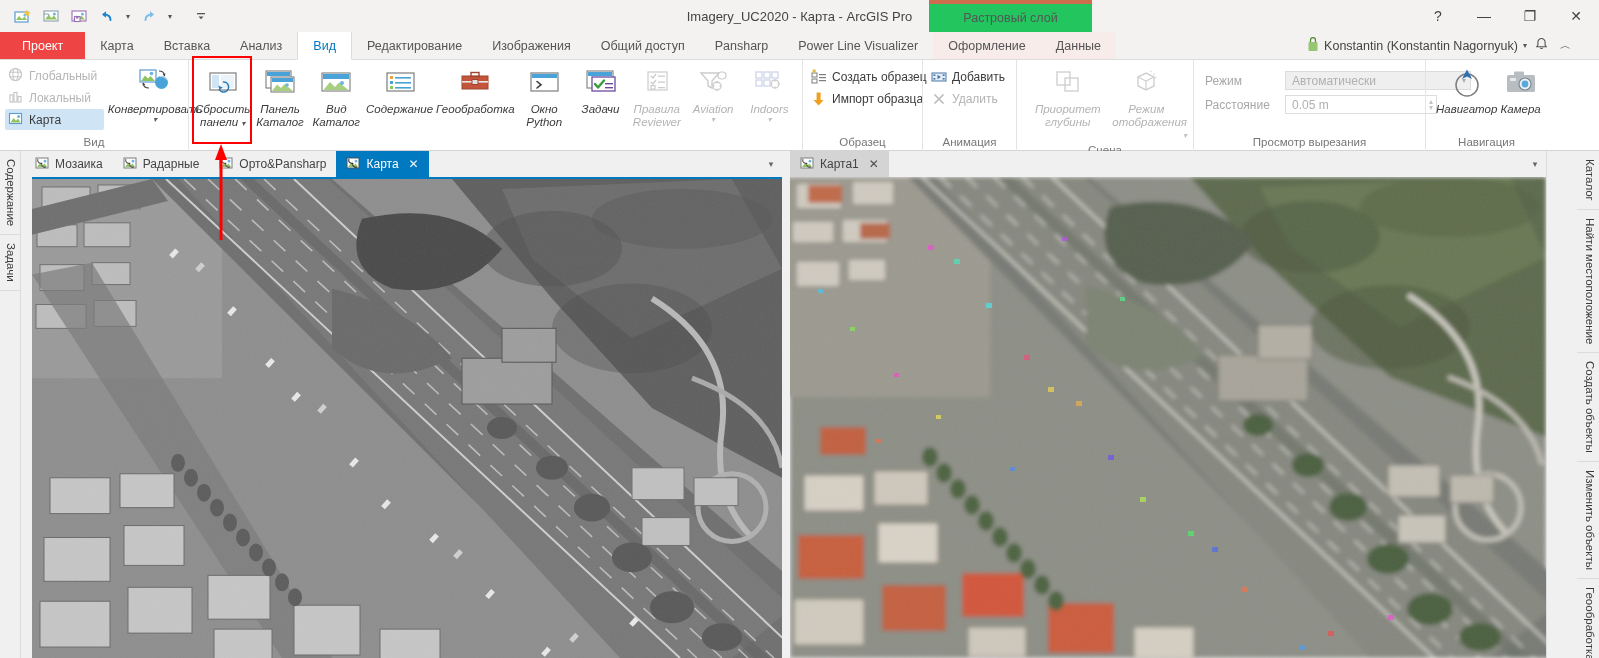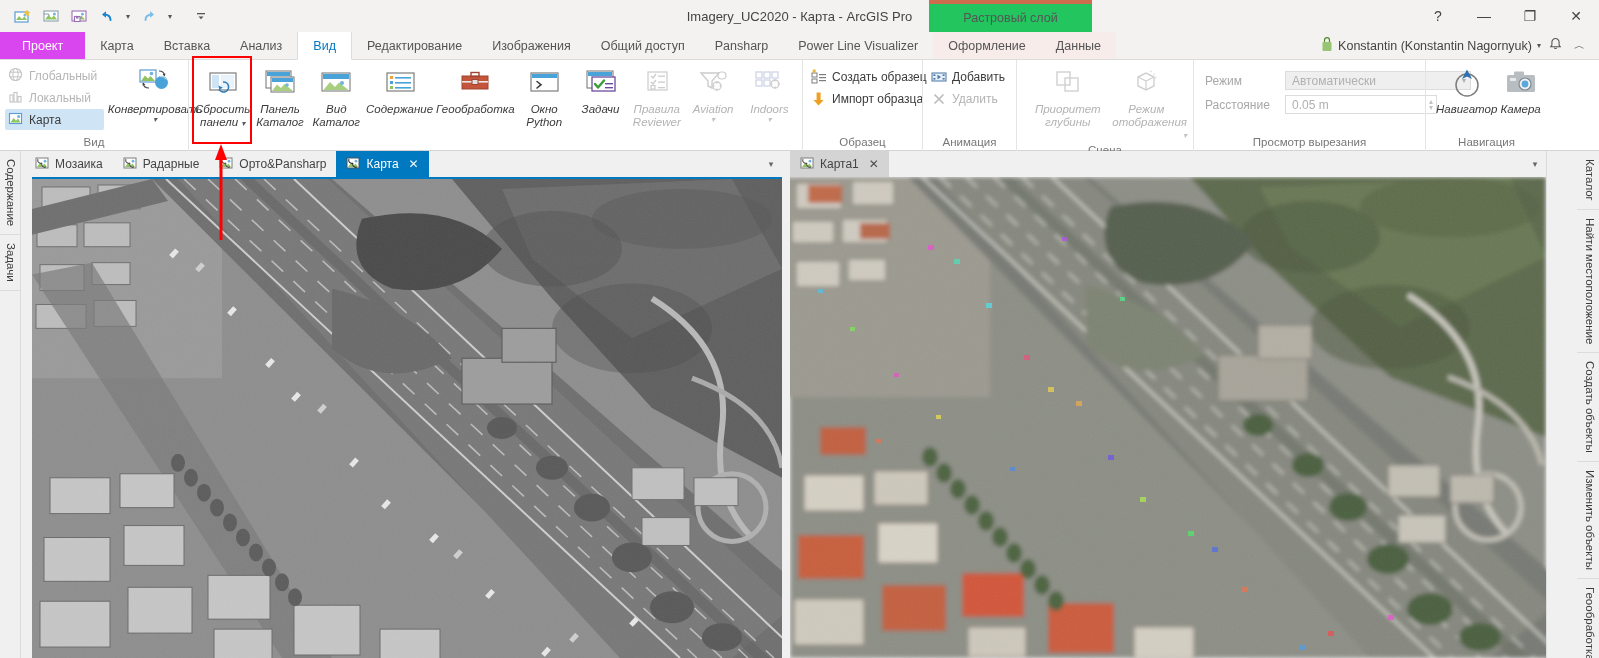--- a/index.html
+++ b/index.html
@@ -48,29 +48,29 @@
   .ribbon-tabs {
     position:absolute; left:0; top:32px; width:1599px; height:28px;
     background:#f3f2f1;
     border-bottom:1px solid #dcdcdc;
     display:flex; align-items:stretch;
   }
   .rtab {
     display:flex; align-items:center; padding:0 15px; font-size:12.5px; color:#555;
     white-space:nowrap;
   }
-  .rtab.project { background:#d946ef; color:#fff; padding:10px 22px; font-size:12.5px;}
+  .rtab.project { background:#ef4444; color:#fff; padding:10px 22px; font-size:12.5px;}
   .rtab.active {
     background:#fff; color:#0079c1;
     border-left:1px solid #dcdcdc; border-right:1px solid #dcdcdc;
     border-bottom:1px solid #fff; margin-bottom:-1px;
   }
   .rtab.ctx { background:#f7ece9; color:#555; }
   .tabs-right {
-    margin-left:auto; display:flex; align-items:center; gap:4px; padding-right:10px;
+    margin-left:auto; display:flex; align-items:center; gap:4px; padding-right:24px;
     font-size:12.5px; color:#444;
   }
   .acct { display:flex; align-items:center; gap:5px; }
 
   
   .ribbon {
     position:absolute; left:0; top:60px; width:1599px; height:91px;
     background:#fff;
     border-bottom:1px solid #d4d4d4;
     display:flex; align-items:stretch;

